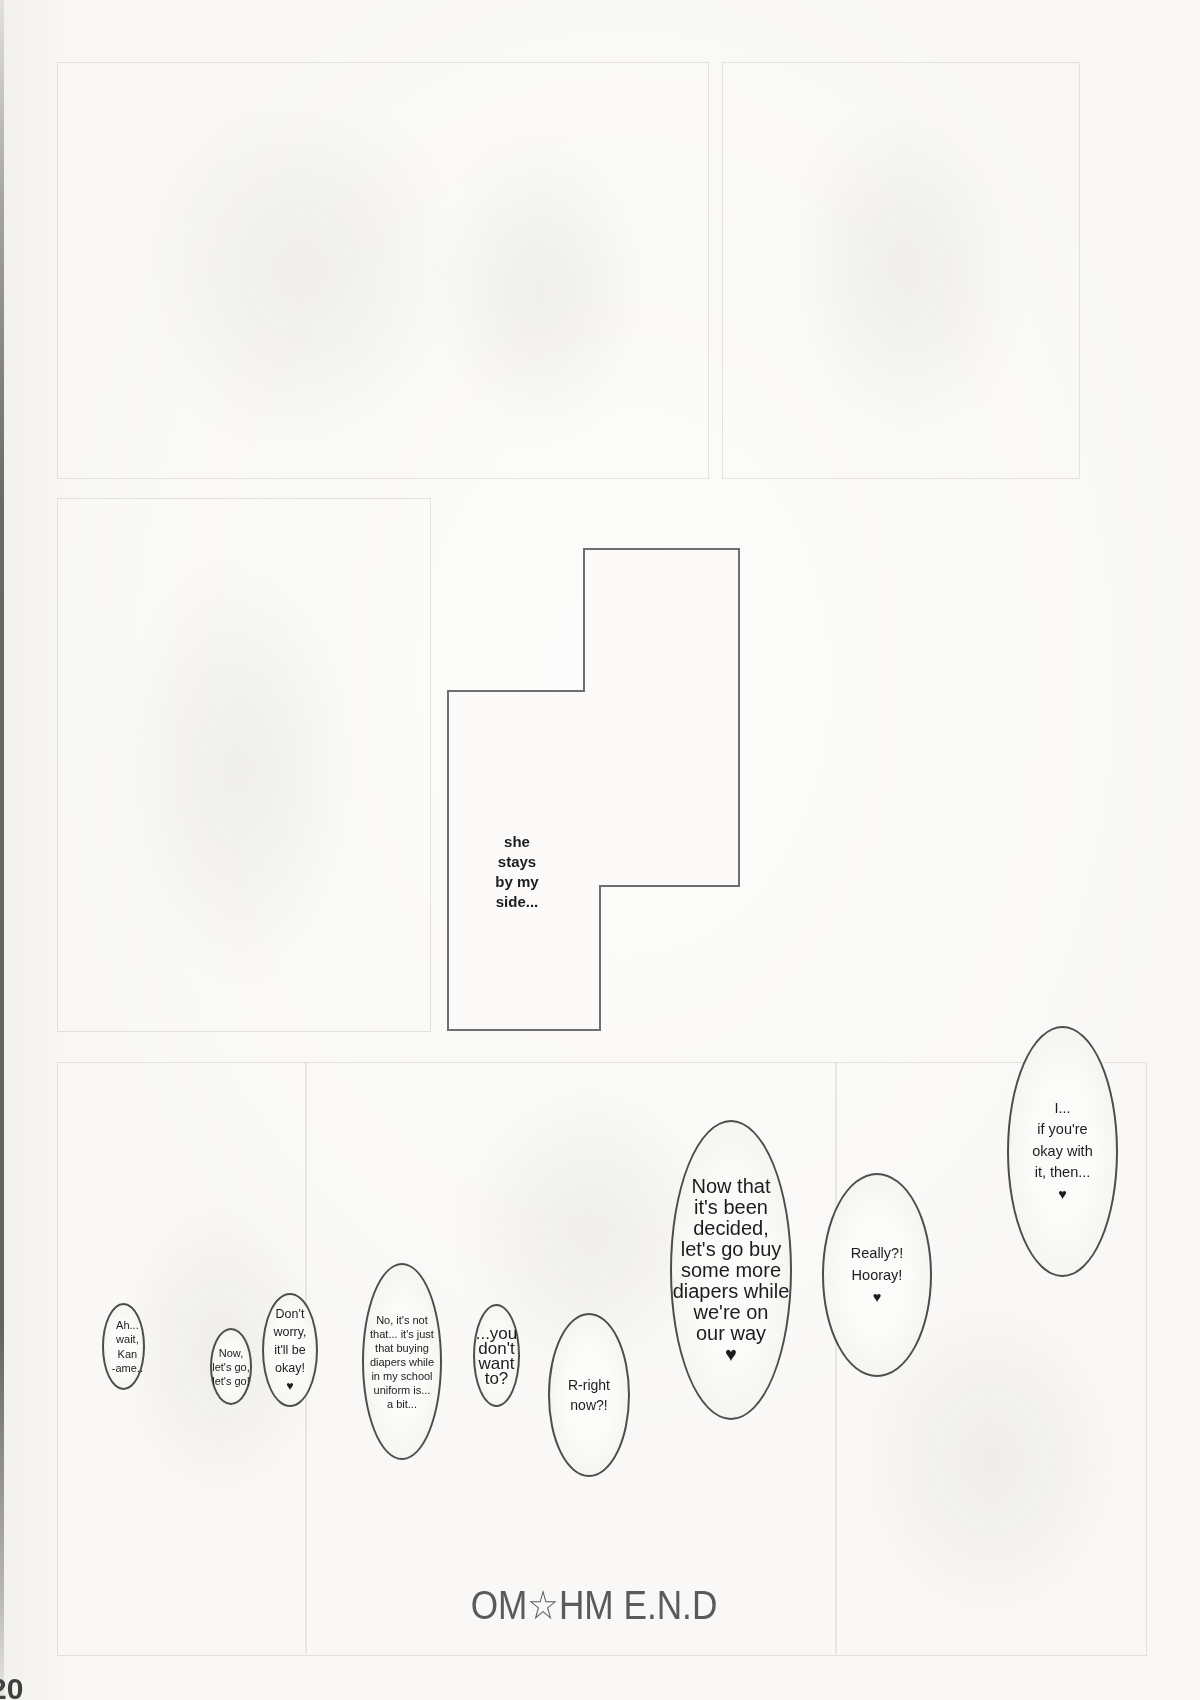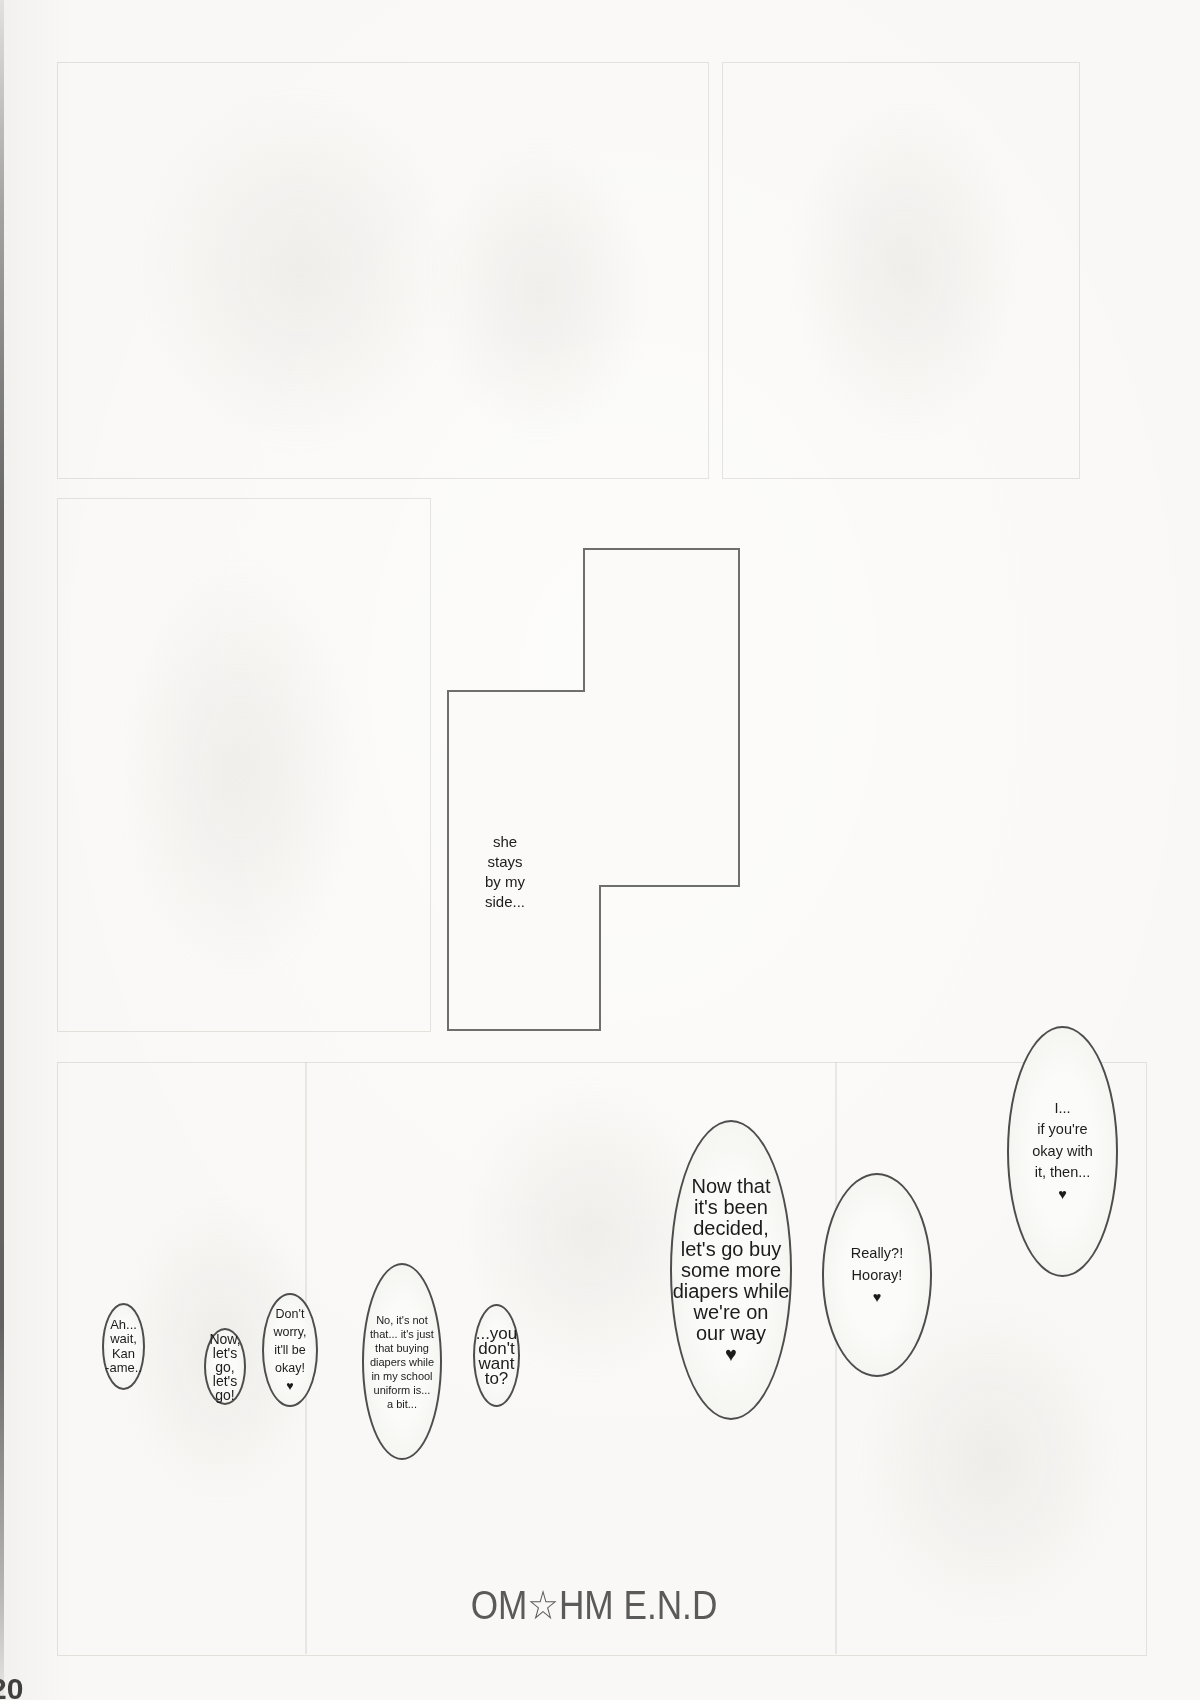--- a/index.html
+++ b/index.html
@@ -53,21 +53,21 @@
   }
   .caption {
     position: absolute;
     text-align: center;
     white-space: pre-line;
     color: #1c1c1c;
     font-size: 15px;
     line-height: 20px;
   }
   .caption-a { left: 584px; top: 656px; width: 155px; }
-  .caption-b { left: 432px; top: 832px; width: 146px; }
+  .caption-b { left: 444px; top: 832px; width: 146px; font-weight: bold; }
   
   .bubble {
     position: absolute;
     box-sizing: border-box;
     border: 2px solid #4d4d4d;
     border-radius: 50%;
     background: radial-gradient(closest-side, #fbfbf9 60%, #f5f5f2);
     display: flex;
     align-items: center;
     justify-content: center;
@@ -139,28 +139,28 @@
   <div class="ghost-blob" style="left:120px; top:1200px; width:200px; height:300px;"></div>
 
   <svg class="caption-svg" viewBox="0 0 1200 1700">
     <polygon points="584,549 739,549 739,886 600,886 600,1030 448,1030 448,691 584,691"></polygon>
   </svg>
   <div class="caption caption-b">she
 stays
 by my
 side...</div>
 
-  <div class="bubble" style="left:102px; top:1303px; width:43px; height:87px; font-size:13px; line-height:14.5px;">
+  <div class="bubble" style="left:102px; top:1303px; width:43px; height:87px; font-size:11px; line-height:14.5px;justify-content:flex-end;">
     <span class="bubble-text">Ah...
 wait,
 Kan
 -ame..</span>
   </div>
 
-  <div class="bubble" style="left:204px; top:1328px; width:42px; height:77px; font-size:14px; line-height:14px;">
+  <div class="bubble" style="left:210px; top:1328px; width:42px; height:77px; font-size:11px; line-height:14px;">
     <span class="bubble-text">Now,
 let's go,
 let's go!</span>
   </div>
 
   <div class="bubble" style="left:262px; top:1293px; width:56px; height:114px; font-size:12.5px; line-height:18px;">
     <span class="bubble-text">Don't
 worry,
 it'll be
 okay!
@@ -177,20 +177,24 @@
 a bit...</span>
   </div>
 
   <div class="bubble" style="left:473px; top:1304px; width:47px; height:103px; font-size:17px; line-height:15px;">
     <span class="bubble-text">...you
 don't
 want
 to?</span>
   </div>
 
+  <div class="bubble" style="left:548px; top:1313px; width:82px; height:164px; font-size:14px; line-height:20px;">
+    <span class="bubble-text">R-right
+now?!</span>
+  </div>
 
   <div class="bubble" style="left:670px; top:1120px; width:122px; height:300px; font-size:20px; line-height:21px;">
     <span class="bubble-text">Now that
 it's been
 decided,
 let's go buy
 some more
 diapers while
 we're on
 our way

